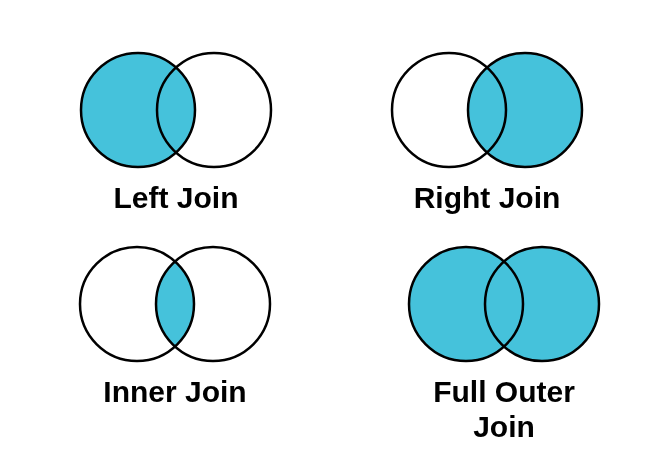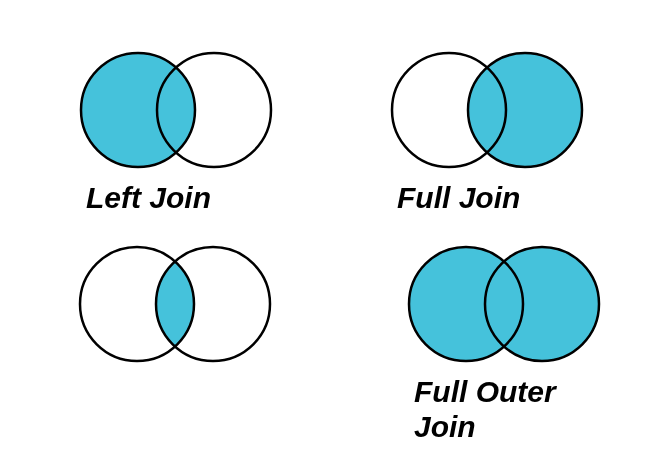--- a/index.html
+++ b/index.html
@@ -11,22 +11,21 @@
     width: 654px;
     height: 474px;
     position: relative;
     overflow: hidden;
     font-family: "Liberation Sans", sans-serif;
   }
   .cell {
     position: absolute;
     width: 270px;
     margin: 0;
-    text-align: left;
-    font-style: italic;
+    text-align: center;
   }
   .cell svg {
     display: block;
     margin: 0 auto;
     width: 200px;
     height: 120px;
   }
   .cell figcaption {
     margin: 10px auto 0 auto;
     max-width: 180px;
@@ -60,31 +59,32 @@
 </figure>
 
 <figure class="cell cell-tr">
   <svg viewBox="0 0 200 120" aria-hidden="true">
     <circle cx="62" cy="60" r="57" fill="#FFFFFF"></circle>
     <circle cx="138" cy="60" r="57" fill="#45C2DB"></circle>
     <path d="M 100 17.5 A 57 57 0 0 1 100 102.5 A 57 57 0 0 1 100 17.5 Z" fill="#45C2DB"></path>
     <circle class="outline" cx="62" cy="60" r="57" stroke="#000000"></circle>
     <circle class="outline" cx="138" cy="60" r="57" stroke="#000000"></circle>
   </svg>
-  <figcaption>Full Join</figcaption>
+  <figcaption>Right Join</figcaption>
 </figure>
 
 <figure class="cell cell-bl">
   <svg viewBox="0 0 200 120" aria-hidden="true">
     <circle cx="62" cy="60" r="57" fill="#FFFFFF"></circle>
     <circle cx="138" cy="60" r="57" fill="#FFFFFF"></circle>
     <path d="M 100 17.5 A 57 57 0 0 1 100 102.5 A 57 57 0 0 1 100 17.5 Z" fill="#45C2DB"></path>
     <circle class="outline" cx="62" cy="60" r="57" stroke="#000000"></circle>
     <circle class="outline" cx="138" cy="60" r="57" stroke="#000000"></circle>
   </svg>
+  <figcaption>Inner Join</figcaption>
 </figure>
 
 <figure class="cell cell-br">
   <svg viewBox="0 0 200 120" aria-hidden="true">
     <circle cx="62" cy="60" r="57" fill="#45C2DB"></circle>
     <circle cx="138" cy="60" r="57" fill="#45C2DB"></circle>
     <path d="M 100 17.5 A 57 57 0 0 1 100 102.5 A 57 57 0 0 1 100 17.5 Z" fill="#45C2DB"></path>
     <circle class="outline" cx="62" cy="60" r="57" stroke="#000000"></circle>
     <circle class="outline" cx="138" cy="60" r="57" stroke="#000000"></circle>
   </svg>

